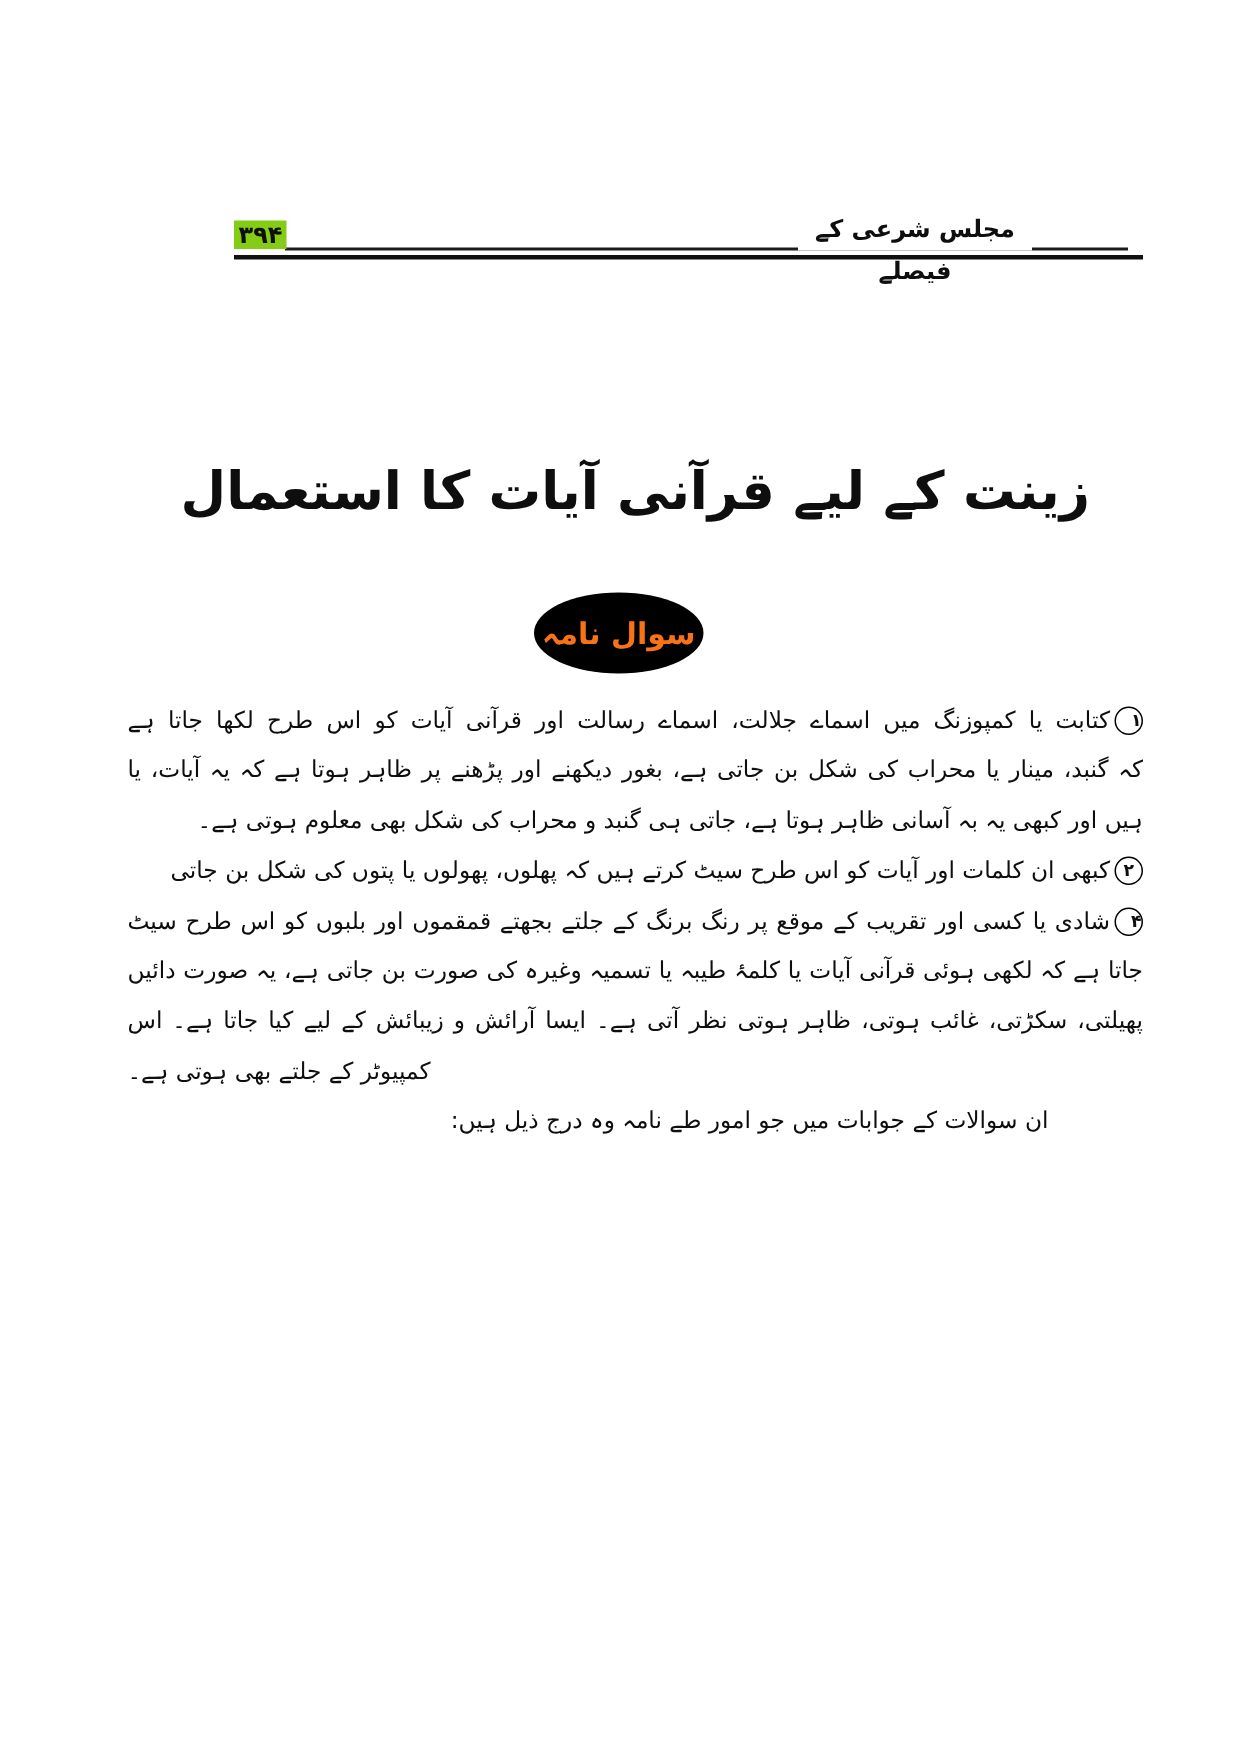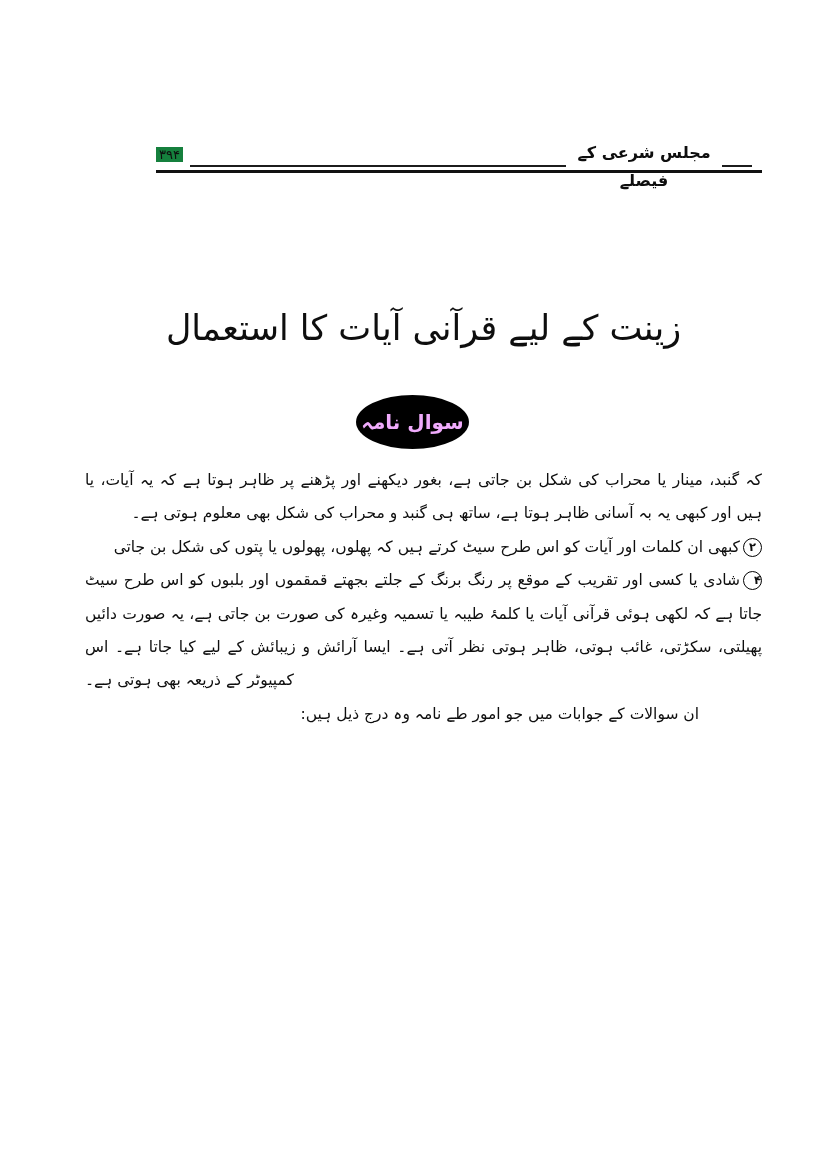--- a/index.html
+++ b/index.html
@@ -3,37 +3,37 @@
 <meta charset="utf-8">
 <style>
   html,body{margin:0;padding:0;background:#e8e8e8;}
   .page{
     position:relative;width:826px;height:1169px;background:#ffffff;
     font-family:"DejaVu Sans",sans-serif;color:#0e0e0e;direction:rtl;
     margin:0 auto;overflow:hidden;
   }
   
   .hdr-num{
-    position:absolute;top:147px;left:156px;font-size:13px;font-weight:normal;
-    z-index:3;background:#15803d;padding:0 3px;
+    position:absolute;top:147px;left:156px;font-size:16px;font-weight:bold;
+    z-index:3;background:#84cc16;padding:0 3px;
   }
   .hdr-title{
-    position:absolute;top:139px;left:566px;width:152px;height:28px;line-height:28px;
+    position:absolute;top:139px;left:532px;width:152px;height:28px;line-height:28px;
     text-align:center;font-size:16px;font-weight:bold;background:#fff;z-index:3;padding:0 2px;
   }
   .hdr-rule-thin{
     position:absolute;top:165px;left:190px;width:562px;height:1.5px;background:#1c1c1c;z-index:1;
   }
   .hdr-rule-thick{
     position:absolute;top:170px;left:156px;width:606px;height:2.5px;background:#111;z-index:2;
   }
   
   .main-title{
     position:absolute;top:291px;left:85px;width:677px;height:74px;
-    text-align:center;font-size:35px;font-weight:normal;line-height:74px;
+    text-align:center;font-size:35px;font-weight:bold;line-height:74px;
     letter-spacing:0;white-space:nowrap;
   }
   
   .badge{
     position:absolute;top:395px;left:356px;width:113px;height:54px;
     border-radius:50%;display:flex;align-items:center;justify-content:center;
   }
   .badge-label{font-size:20px;font-weight:bold;white-space:nowrap;}
   
   .body-text{
@@ -58,39 +58,40 @@
 <div class="page">
 
   <div class="hdr-num">۳۹۴</div>
   <div class="hdr-title">مجلس شرعی کے فیصلے</div>
   <div class="hdr-rule-thin"></div>
   <div class="hdr-rule-thick"></div>
 
   <div class="main-title">زینت کے لیے قرآنی آیات کا استعمال</div>
 
   <div class="badge" style="background:#000;">
-    <span class="badge-label" style="color:#f0abfc;">سوال نامہ</span>
+    <span class="badge-label" style="color:#f97316;">سوال نامہ</span>
   </div>
 
   <div class="body-text">
 
 
+    <div class="bline j"><span class="qnum">۱</span><span>کتابت یا کمپوزنگ میں اسماے جلالت، اسماے رسالت اور قرآنی آیات کو اس طرح لکھا جاتا ہے</span></div>
 
     <div class="bline j">کہ گنبد، مینار یا محراب کی شکل بن جاتی ہے، بغور دیکھنے اور پڑھنے پر ظاہر ہوتا ہے کہ یہ آیات، یا اسماے مقدسہ</div>
 
-    <div class="bline r">ہیں اور کبھی یہ بہ آسانی ظاہر ہوتا ہے، ساتھ ہی گنبد و محراب کی شکل بھی معلوم ہوتی ہے۔</div>
+    <div class="bline r">ہیں اور کبھی یہ بہ آسانی ظاہر ہوتا ہے، جاتی ہی گنبد و محراب کی شکل بھی معلوم ہوتی ہے۔</div>
 
     <div class="bline r"><span class="qnum">۲</span><span>کبھی ان کلمات اور آیات کو اس طرح سیٹ کرتے ہیں کہ پھلوں، پھولوں یا پتوں کی شکل بن جاتی ہے۔</span></div>
 
 
     <div class="bline j"><span class="qnum">۴</span><span>شادی یا کسی اور تقریب کے موقع پر رنگ برنگ کے جلتے بجھتے قمقموں اور بلبوں کو اس طرح سیٹ کیا</span></div>
 
     <div class="bline j">جاتا ہے کہ لکھی ہوئی قرآنی آیات یا کلمۂ طیبہ یا تسمیہ وغیرہ کی صورت بن جاتی ہے، یہ صورت دائیں بائیں چلتی،</div>
 
     <div class="bline j">پھیلتی، سکڑتی، غائب ہوتی، ظاہر ہوتی نظر آتی ہے۔ ایسا آرائش و زیبائش کے لیے کیا جاتا ہے۔ اس طرح کی نمائش</div>
 
-    <div class="bline l">کمپیوٹر کے ذریعہ بھی ہوتی ہے۔</div>
+    <div class="bline l">کمپیوٹر کے جلتے بھی ہوتی ہے۔</div>
 
     <div class="bline r closing-indent">ان سوالات کے جوابات میں جو امور طے نامہ وہ درج ذیل ہیں:</div>
 
   </div>
 
 </div>
 
 </body></html>

